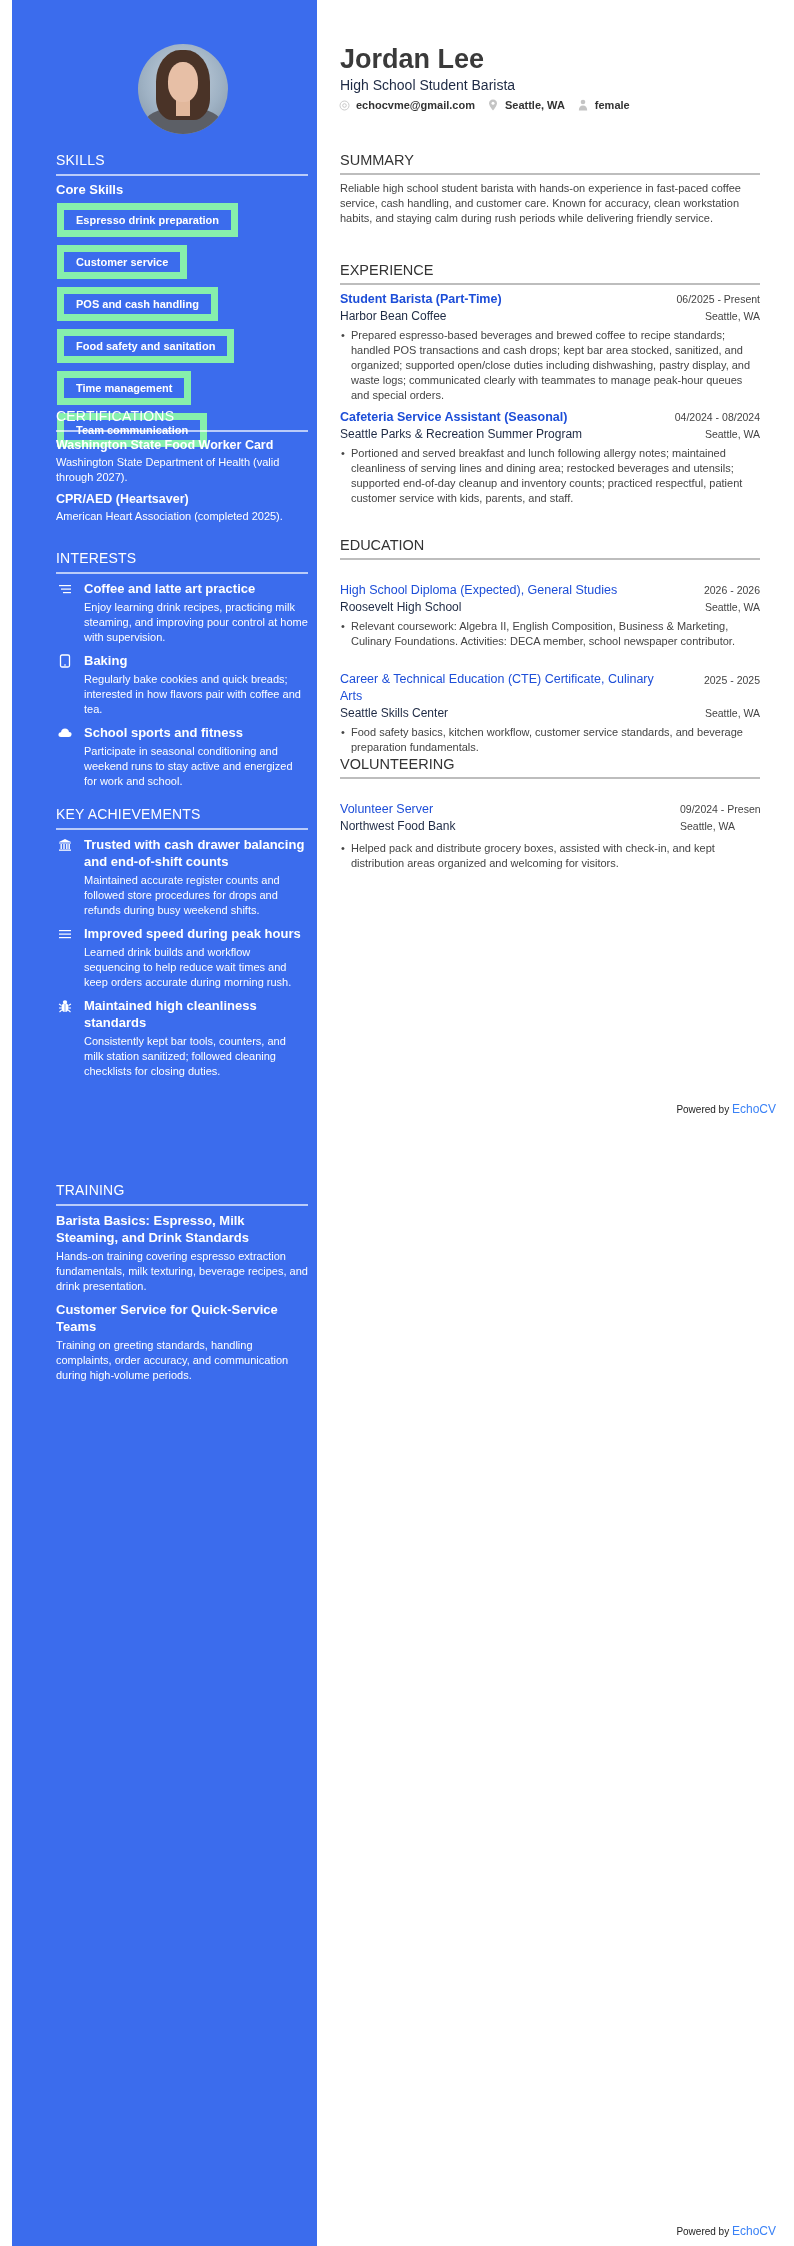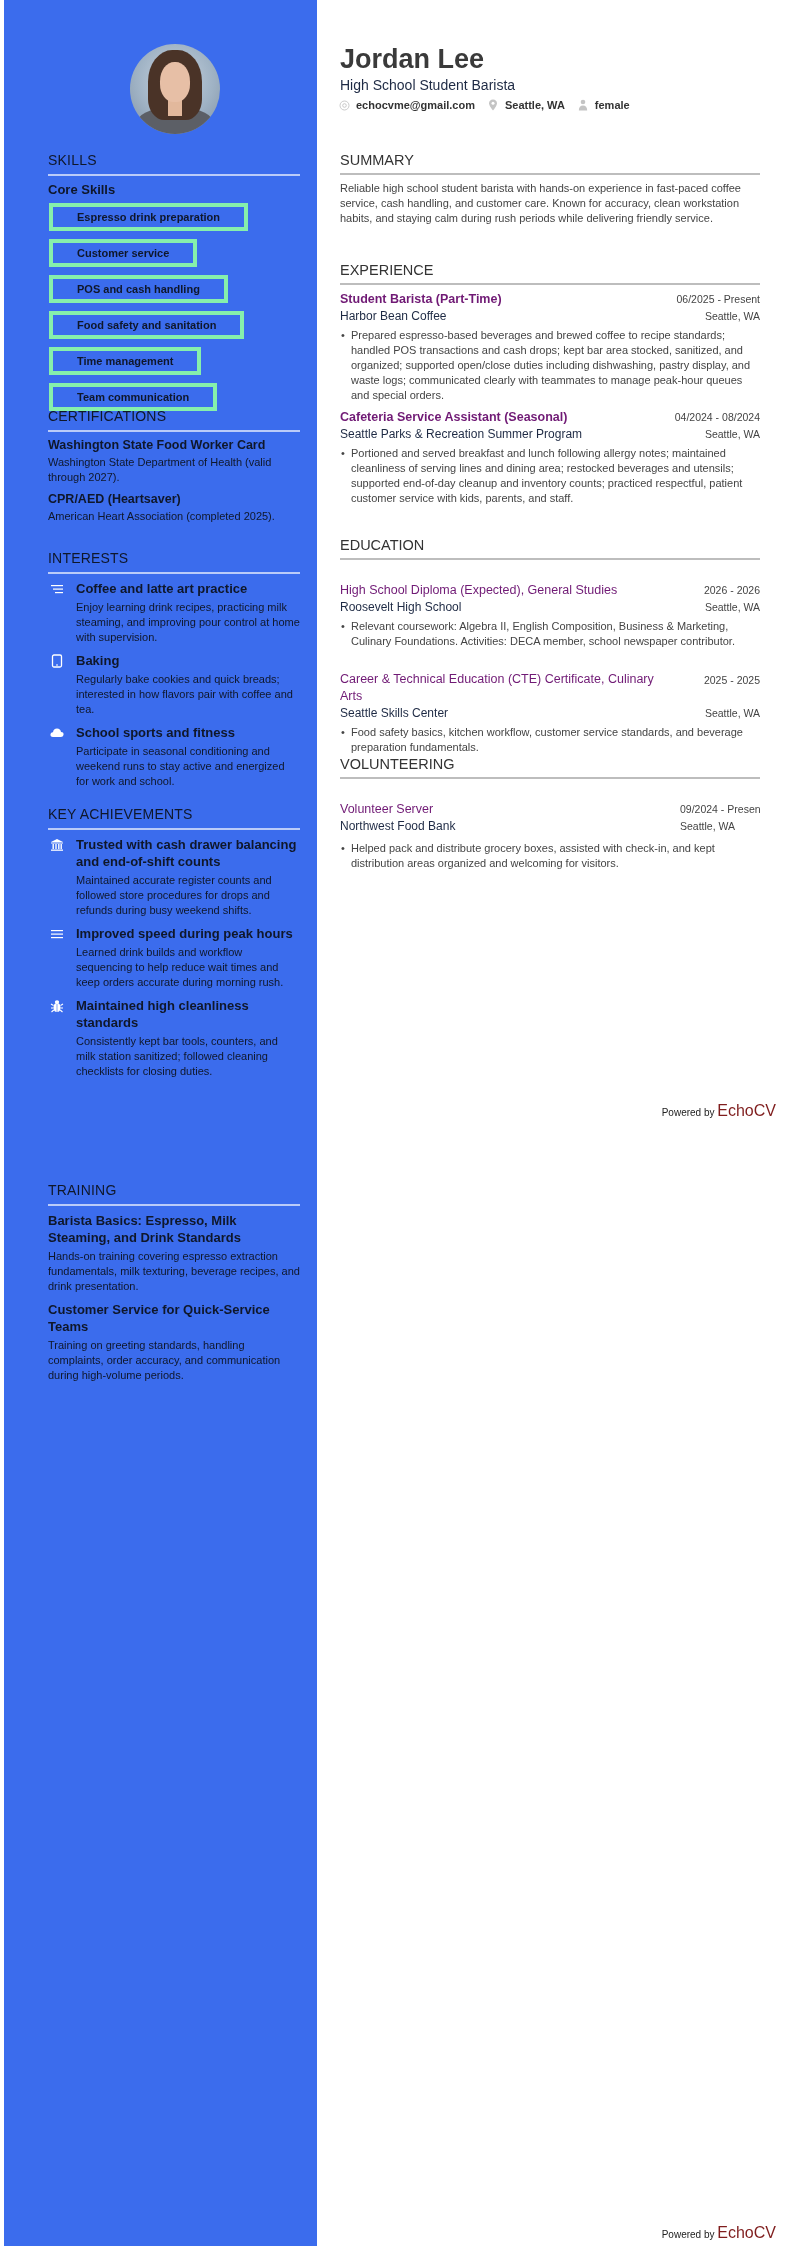--- a/index.html
+++ b/index.html
@@ -1,21 +1,21 @@
 <!DOCTYPE html>
 <html><head>
   <meta charset="utf-8">
   <style>
     * { box-sizing: border-box; margin: 0; padding: 0; }
     html, body { width: 794px; height: 2246px; background: #ffffff; }
     body { font-family: "Liberation Sans", "DejaVu Sans", sans-serif; position: relative; overflow: hidden; }
 
     .sidebar {
-      position: absolute; left: 4px; top: 0; width: 317px; height: 2246px;
-      background: #3b6ced; color: #0f172a;
+      position: absolute; left: 12px; top: 0; width: 317px; height: 2246px;
+      background: #3b6ced; color: #ffffff;
     }
     .main {
       position: absolute; left: 317px; top: 0; width: 477px; height: 2246px;
       background: #ffffff; color: #333333;
     }
 
     
     .avatar {
       position: absolute; left: 126px; top: 44px; width: 90px; height: 90px;
       border-radius: 50%; overflow: hidden;
@@ -40,21 +40,21 @@
 
     .sb-section { position: absolute; left: 44px; width: 252px; }
     .sb-title {
       font-size: 14px; font-weight: 400; letter-spacing: 0.2px;
       padding-bottom: 6px; border-bottom: 2px solid rgba(255,255,255,0.65);
       margin-bottom: 6px;
     }
     .sb-sub { font-size: 13px; font-weight: 700; margin-bottom: 4px; }
 
     .chip {
-      display: table; border: 4px solid #86efac; padding: 4px 24px;
+      display: table; border: 7px solid #86efac; padding: 4px 12px;
       font-size: 11px; font-weight: 700; margin-bottom: 8px; margin-left: 1px; margin-top: 6px;
     }
 
     .cert-name { font-size: 12.5px; font-weight: 700; margin-top: 2px; }
     .cert-desc { font-size: 11px; line-height: 15px; margin-top: 3px; margin-bottom: 7px; }
 
     .icon-item { position: relative; padding-left: 28px; margin-bottom: 7px; }
     .icon-item .ico {
       position: absolute; left: 2px; top: 2px; width: 14px; height: 14px;
       display: flex; align-items: center; justify-content: center;
@@ -73,30 +73,30 @@
     .contact .cv { margin-right: 12px; }
 
     .m-section { position: absolute; left: 23px; width: 420px; }
     .m-title {
       font-size: 14.5px; color: #333; padding-bottom: 5px;
       border-bottom: 2px solid #bdbdbd; margin-bottom: 6px;
     }
     .m-text { font-size: 11px; line-height: 15px; color: #444; }
 
     .entry-row { display: flex; justify-content: space-between; align-items: baseline; }
-    .entry-title { font-size: 12.5px; font-weight: 700; color: #701a75; line-height: 17px; }
+    .entry-title { font-size: 12.5px; font-weight: 700; color: #1d4ed8; line-height: 17px; }
     .entry-title.light { font-weight: 400; margin-top: 16px; }
     .entry-date { font-size: 10.5px; color: #444; white-space: nowrap; }
     .entry-org { font-size: 12px; color: #1e2a44; line-height: 17px; }
     .entry-loc { font-size: 10.5px; color: #444; white-space: nowrap; }
     .bullet { position: relative; padding-left: 11px; font-size: 11px; line-height: 15px; color: #444; margin-top: 3px; margin-bottom: 6px; }
     .bullet::before { content: "•"; position: absolute; left: 1px; top: 0; }
 
     .footer { position: absolute; right: 18px; font-size: 10px; color: #222; }
-    .footer .brand { font-size: 16px; color: #7f1d1d; }
+    .footer .brand { font-size: 12px; color: #3b82f6; }
 
     .clip { overflow: hidden; }
   </style>
 </head>
 <body>
 
 <div class="sidebar">
   <div class="avatar">
     <div class="jacket"></div>
     <div class="hair"></div>

